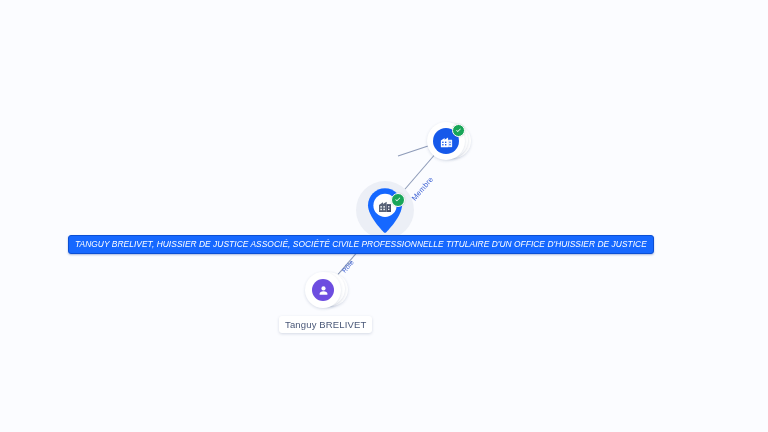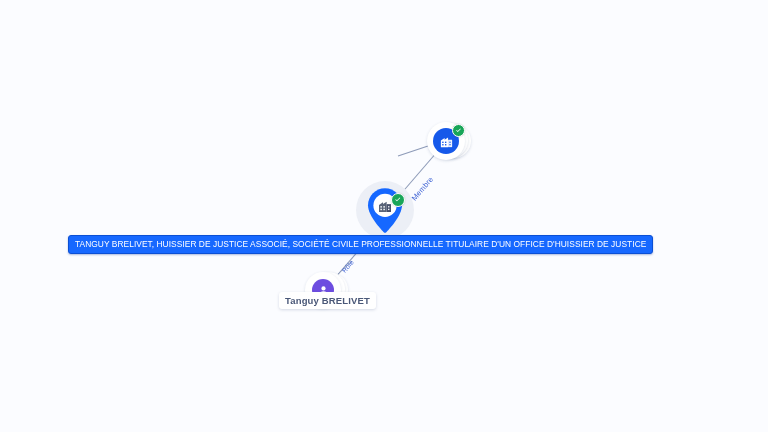--- a/index.html
+++ b/index.html
@@ -85,20 +85,21 @@
     background: #1668ff;
     border: 1px solid #0b4fd4;
     border-radius: 3px;
     color: #ffffff;
     font-size: 8.4px;
     letter-spacing: 0.05px;
     white-space: nowrap;
     padding: 3px 6px;
     line-height: 11px;
     box-shadow: 0 1px 2px rgba(20, 60, 160, 0.35);
+    font-style: italic;
   }
 
   .edge-label {
     position: absolute;
     color: #3f63d4;
     font-size: 7.5px;
     letter-spacing: 0.2px;
     white-space: nowrap;
     transform-origin: left center;
   }
@@ -192,15 +193,15 @@
     <div class="stack-card" style="left:-18px; top:-18px; width:36px; height:36px;"></div>
 
     <div class="node-circle-icon" style="left:-11px; top:-11px; width:22px; height:22px; background:#6d4de0;">
       <svg width="13" height="13" viewBox="0 0 24 24" aria-hidden="true">
         <circle cx="12" cy="8.2" r="3.9" fill="#ffffff"></circle>
         <path d="M12 13.4c-4.1 0-7.2 2.2-7.2 4.6V20h14.4v-2c0-2.4-3.1-4.6-7.2-4.6z" fill="#ffffff"></path>
       </svg>
     </div>
   </div>
 
-  <div class="node-label" style="left:279px; top:292px;font-weight:bold;">Tanguy BRELIVET</div>
+  <div class="node-label" style="left:279px; top:316px;">Tanguy BRELIVET</div>
 
 </div>
 
 </body></html>

